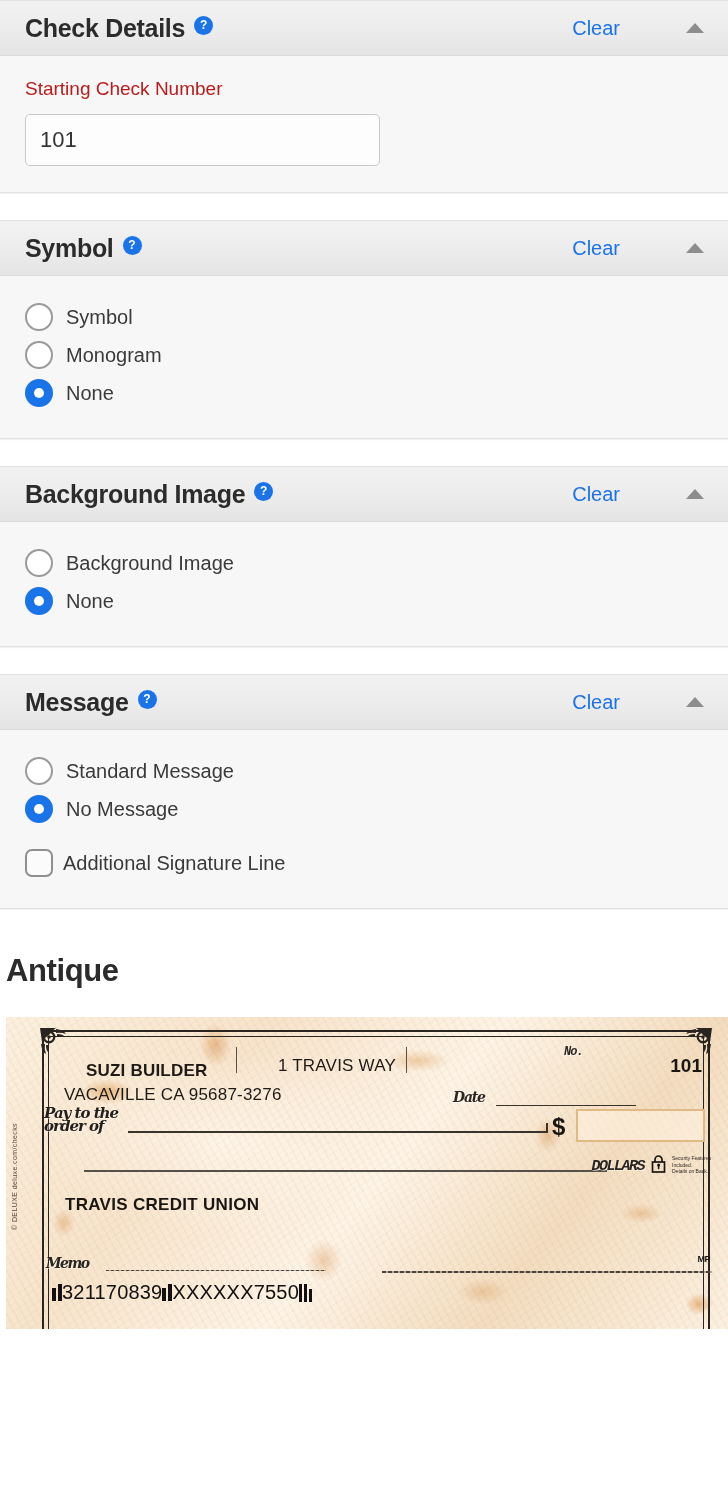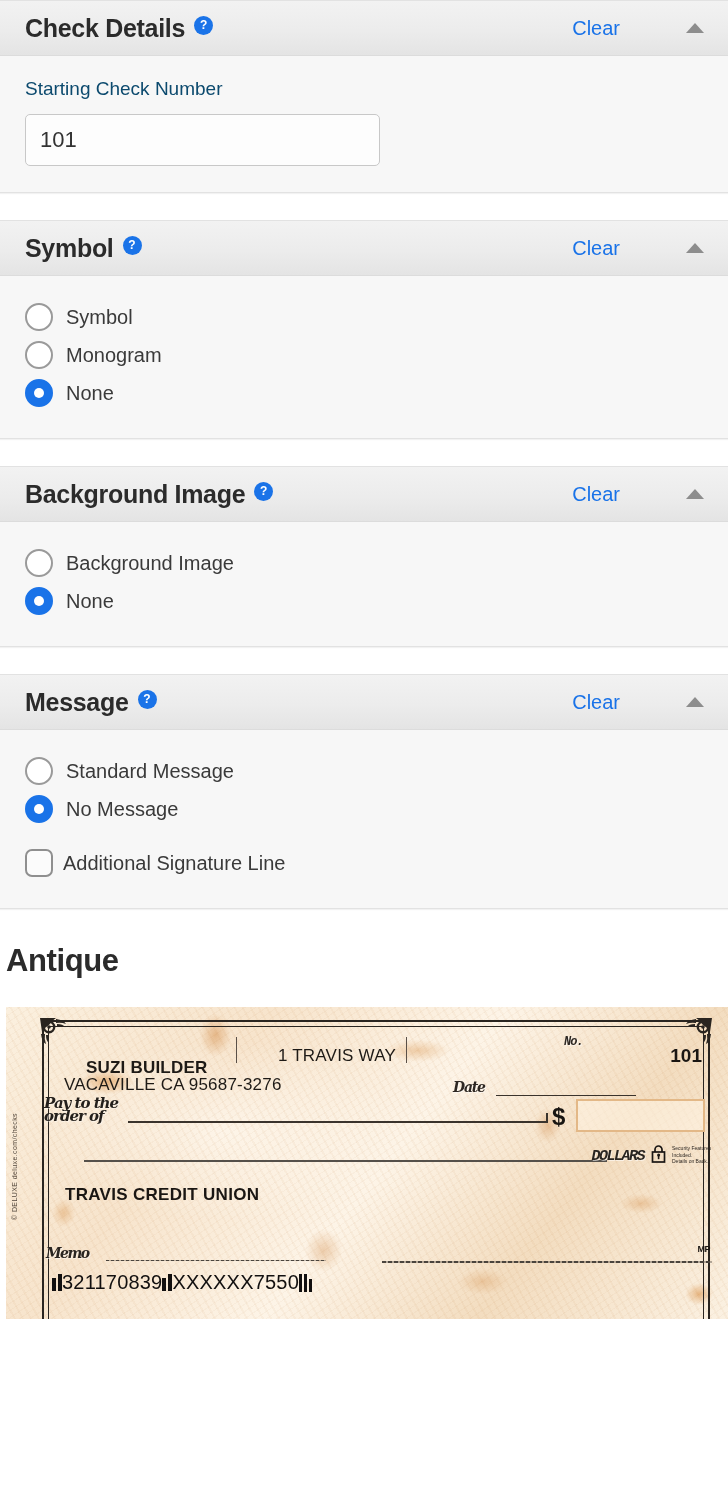--- a/index.html
+++ b/index.html
@@ -67,21 +67,21 @@
     border-bottom: 10px solid #8d8d8d;
     cursor: pointer;
     margin-right: 2px;
   }
 
   .panel-body { padding: 22px 25px 26px 25px; background: #f7f7f7; }
 
   
   .field-label {
     font-size: 19px;
-    color: #0c4a6e;
+    color: #b91c1c;
     margin-bottom: 14px;
   }
   .text-input {
     width: 355px;
     height: 52px;
     border: 1px solid #c8c8c8;
     border-radius: 5px;
     background: #fdfdfd;
     font-size: 22px;
     color: #333;
@@ -129,21 +129,21 @@
   }
   .opt-label { font-size: 20px; color: #3a3a3a; }
   .opt-gap { height: 16px; }
 
   
   .design-name {
     font-size: 31px;
     font-weight: bold;
     color: #2b2b2b;
     letter-spacing: -0.4px;
-    margin: 34px 0 0 6px;
+    margin: 44px 0 0 6px;
   }
 
   
   .check-wrap {
     position: relative;
     margin-top: 28px;
     width: 728px;
     height: 312px;
     overflow: hidden;
   }
@@ -211,21 +211,21 @@
     position: absolute;
     width: 40px; height: 40px;
     z-index: 3;
     pointer-events: none;
   }
   .corner.tl { left: 10px; top: 9px; }
   .corner.tr { right: 14px; top: 9px; transform: scaleX(-1); }
 
   .check-body { position: absolute; inset: 0; z-index: 3; }
   .payer-name {
-    position: absolute; left: 58px; top: 51px;
+    position: absolute; left: 58px; top: 44px;
     font-size: 17px; font-weight: bold; color: #1e1a16;
     letter-spacing: .2px;
   }
   .sep1 { position: absolute; left: 208px; top: 30px; width: 1px; height: 26px; background: #5a5048; }
   .payer-street {
     position: absolute; left: 250px; top: 39px;
     font-size: 17px; color: #1e1a16; letter-spacing: .2px;
   }
   .sep2 { position: absolute; left: 378px; top: 30px; width: 1px; height: 26px; background: #5a5048; }
   .payer-city {

